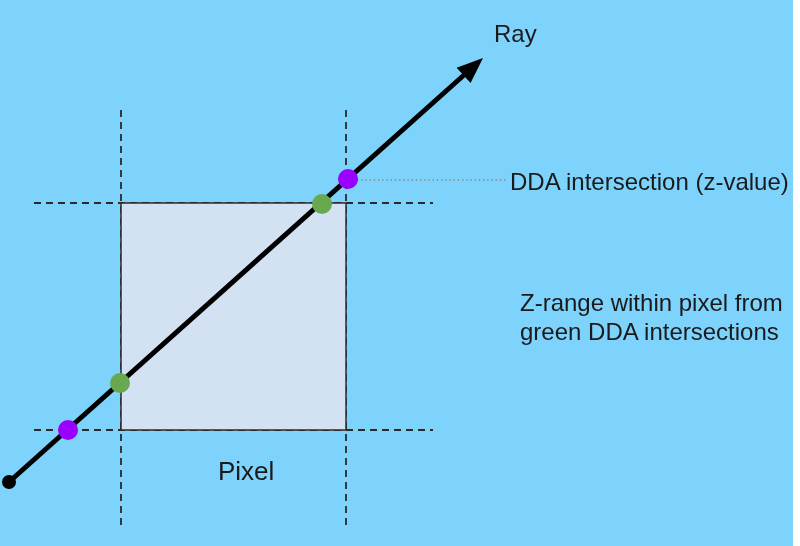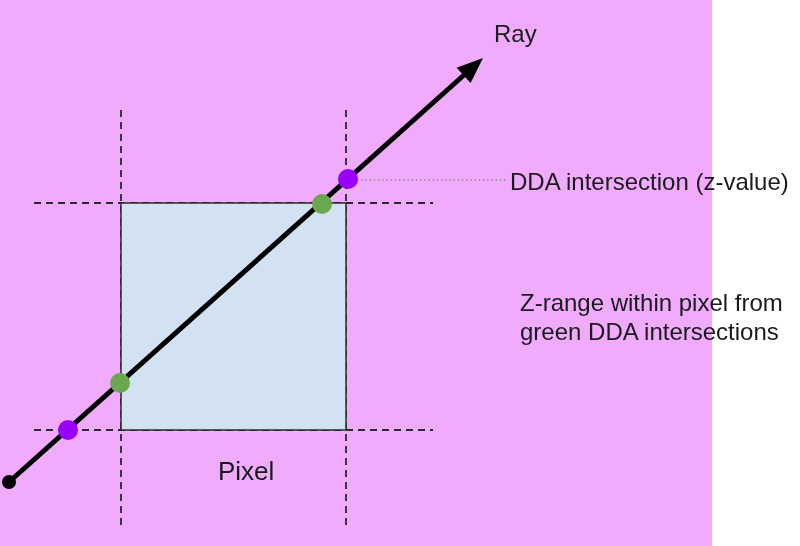--- a/index.html
+++ b/index.html
@@ -6,23 +6,23 @@
     margin: 0;
     padding: 0;
     background: #ffffff;
     width: 800px;
     height: 546px;
     overflow: hidden;
     font-family: "Liberation Sans", sans-serif;
   }
   .stage {
     position: relative;
-    width: 712px;
+    width: 793px;
     height: 546px;
-    background: #f0abfc;
+    background: #7dd3fc;
   }
   svg { display: block; }
   .grid-dash {
     stroke: #2a2a2a;
     stroke-width: 1.8;
     stroke-dasharray: 7 5;
     fill: none;
   }
   .pixel-rect {
     stroke: #2b2b2b;

